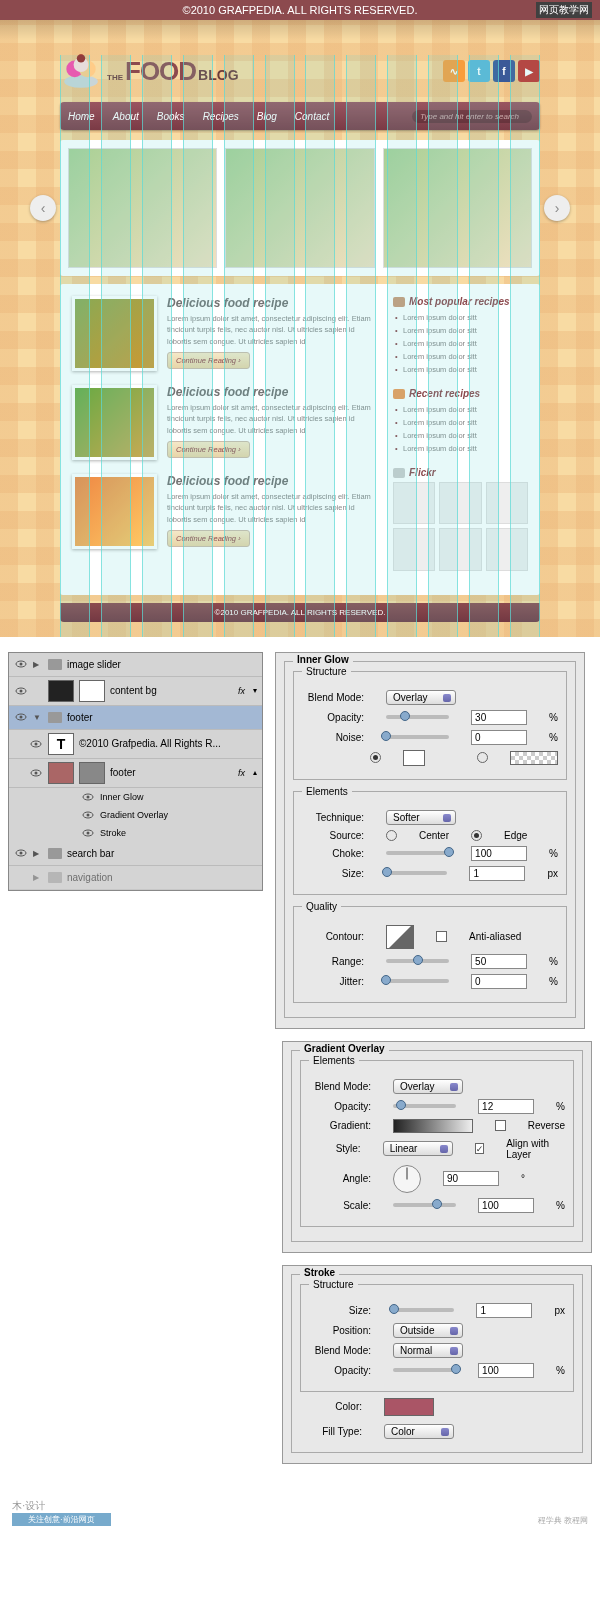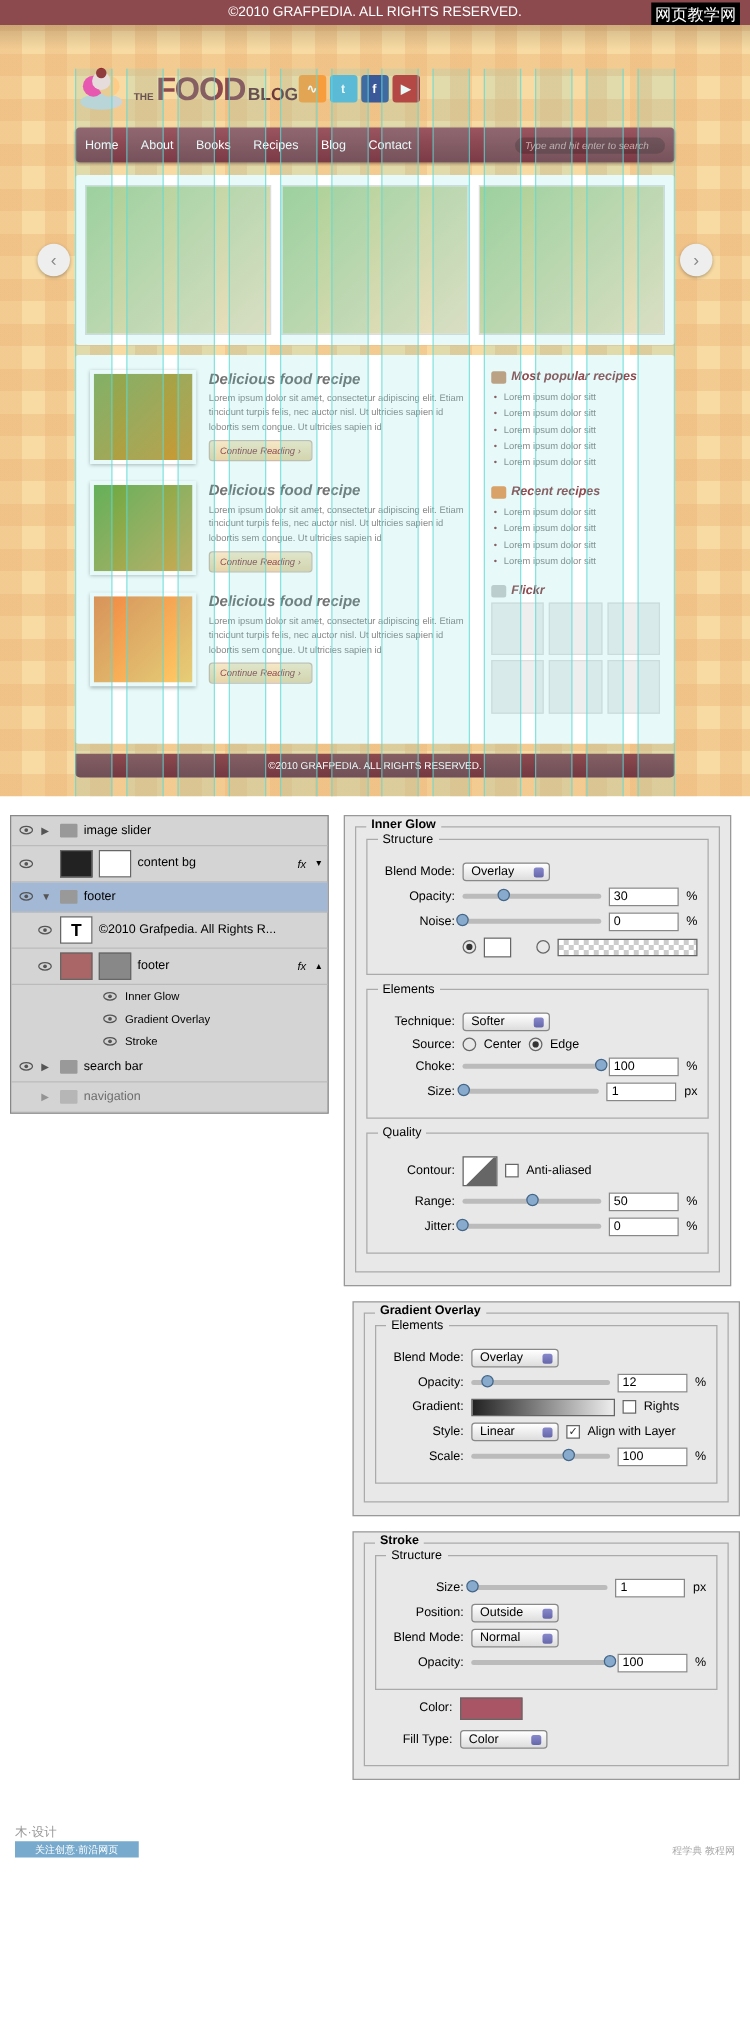--- a/index.html
+++ b/index.html
@@ -1,34 +1,34 @@
 <!DOCTYPE html>
 <html><head>
 <meta charset="utf-8">
 <style>
 *{margin:0;padding:0;box-sizing:border-box;font-family:Arial,sans-serif}
 body{background:#fff;width:600px}
 .topbar{background:#8c4a4e;color:#fff;font-size:11px;padding:4px 0;text-align:center;position:relative}
-.watermark{position:absolute;right:8px;top:2px;background:#000000;color:#fff;font-size:13px;padding:1px 3px}
+.watermark{position:absolute;right:8px;top:2px;background:#404040;color:#fff;font-size:10px;padding:1px 3px}
 .preview{background:repeating-linear-gradient(90deg,#f5d89c 0,#f5d89c 18px,#ecc47f 18px,#ecc47f 36px),linear-gradient(45deg,#f5d89c 25%,transparent 25%,transparent 75%,#f5d89c 75%);background-size:auto,36px 36px;padding:0 0 15px;position:relative}
 .plaid{background:repeating-linear-gradient(0deg,rgba(235,180,120,.4) 0 18px,transparent 18px 36px),repeating-linear-gradient(90deg,rgba(235,180,120,.4) 0 18px,transparent 18px 36px),#f8dba3}
 .shadow-top{height:20px;background:linear-gradient(180deg,rgba(0,0,0,.15),transparent)}
 .container{width:480px;margin:0 auto;position:relative}
-.header{display:flex;align-items:center;padding:10px 0;justify-content:flex-start}
+.header{display:flex;align-items:center;padding:10px 0;justify-content:space-between}
 .logo{display:flex;align-items:center;gap:5px}
 .logo-icon{width:42px;height:42px}
 .logo-text{display:flex;align-items:baseline;gap:2px}
 .logo-the{font-size:8px;color:#6b3a3a;font-weight:bold}
 .logo-food{font-size:26px;color:#8c4a4e;font-weight:bold;letter-spacing:-1px}
 .logo-blog{font-size:14px;color:#6b3a3a;font-weight:bold}
 .social{display:flex;gap:3px}
 .social-btn{width:22px;height:22px;border-radius:3px;display:flex;align-items:center;justify-content:center;color:#fff;font-size:10px;font-weight:bold}
 .rss{background:#f89d3c}.tw{background:#5bb5d6}.fb{background:#3b5998}.yt{background:#c4302b}
 .navbar{background:linear-gradient(180deg,#9a5560,#7a3a45);border-radius:4px;display:flex;align-items:center;padding:0 8px;height:28px;gap:18px;box-shadow:0 1px 2px rgba(0,0,0,.3)}
-.nav-item{color:#fff;font-size:10px;text-decoration:none}
+.nav-item{color:#fff;font-size:10px;font-style:italic;text-decoration:none}
 .search-box{margin-left:auto;background:rgba(0,0,0,.2);border-radius:10px;padding:2px 8px;color:#caa;font-size:8px;font-style:italic;width:120px}
 .grid-overlay{position:absolute;left:50%;transform:translateX(-50%);top:35px;bottom:0;width:480px;pointer-events:none;display:flex;justify-content:space-between}
 .grid-col{width:30px;border-left:1px solid rgba(93,218,214,.7);border-right:1px solid rgba(93,218,214,.7);background:rgba(93,218,214,.15)}
 .slider{position:relative;margin-top:10px}
 .slider-row{display:flex;gap:8px;background:#fff;padding:8px;border-radius:3px}
 .slide-img{flex:1;height:120px;background:linear-gradient(135deg,#a8d095,#f0e0c0);border:1px solid #ddd}
 .arrow{position:absolute;top:50%;width:26px;height:26px;background:#eee;border-radius:50%;display:flex;align-items:center;justify-content:center;font-size:14px;color:#888;transform:translateY(-50%);box-shadow:0 1px 3px rgba(0,0,0,.3)}
 .arrow.left{left:-30px}.arrow.right{right:-30px}
 .content{background:#fff;margin-top:8px;padding:12px;border-radius:3px;display:flex;gap:15px}
 .main{flex:1}
@@ -65,21 +65,21 @@
 .layer-name{flex:1}
 .fx{font-style:italic;font-size:9px;margin-right:3px}
 .fx-toggle{font-size:8px}
 .indent1{padding-left:20px}
 .fx-row{font-size:9px;padding:2px 5px 2px 72px;display:flex;align-items:center;gap:5px}
 .T-thumb{width:26px;height:22px;border:1px solid #666;background:#fff;display:flex;align-items:center;justify-content:center;font-weight:bold;font-size:14px}
 
 .ls-panel{background:#e8e8e8;border:1px solid #999;padding:6px 8px 10px;font-size:10px;margin-bottom:12px;width:310px}
 .ls-panel fieldset{border:1px solid #aaa;padding:8px;margin-bottom:6px}
 .ls-panel legend{font-size:10px;padding:0 4px}
-.fld{display:flex;align-items:center;gap:6px;margin:5px 0}
+.fld{display:flex;align-items:center;gap:22px;margin:5px 0}
 .fld label{width:62px;text-align:right;font-size:10px}
 .select{background:linear-gradient(#fff,#ddd);border:1px solid #888;border-radius:3px;padding:1px 18px 1px 6px;font-size:10px;position:relative;min-width:70px;display:inline-block}
 .select:after{content:"";position:absolute;right:4px;top:3px;width:8px;height:8px;background:linear-gradient(#88c,#66a);border-radius:2px}
 .slider-track{flex:1;height:4px;background:#bbb;border-radius:2px;position:relative;max-width:115px}
 .slider-thumb{position:absolute;width:10px;height:10px;background:#8ac;border:1px solid #468;border-radius:50%;top:-4px;transform:translateX(-50%)}
 .num-input{width:56px;border:1px solid #888;padding:1px 3px;font-size:10px;background:#fff}
 .unit{font-size:10px}
 .radio{width:11px;height:11px;border:1px solid #666;border-radius:50%;display:inline-flex;align-items:center;justify-content:center}
 .radio.checked:after{content:"";width:5px;height:5px;background:#333;border-radius:50%}
 .checkbox{width:11px;height:11px;border:1px solid #666;background:#fff;display:inline-flex;align-items:center;justify-content:center}
@@ -450,27 +450,33 @@
               <div class="slider-track">
                 <div class="slider-thumb" style="left:12%"></div>
               </div>
               <input class="num-input" value="12" style="">
               <span class="unit">%</span>
             </div>
           <div class="fld">
               <label>Gradient:</label>
               <span class="gradient-bar"></span>
               <span class="checkbox"></span>
-              <span>Rights</span>
+              <span>Reverse</span>
             </div>
           <div class="fld">
               <label>Style:</label>
               <span class="select">Linear</span>
               <span class="checkbox checked"></span>
               <span>Align with Layer</span>
+            </div>
+          <div class="fld">
+              <label>Angle:</label>
+              <span class="angle-dial"></span>
+              <input class="num-input" value="90" style="">
+              <span class="unit">°</span>
             </div>
           <div class="fld">
               <label>Scale:</label>
               <div class="slider-track">
                 <div class="slider-thumb" style="left:70%"></div>
               </div>
               <input class="num-input" value="100" style="">
               <span class="unit">%</span>
             </div>
         </fieldset>

